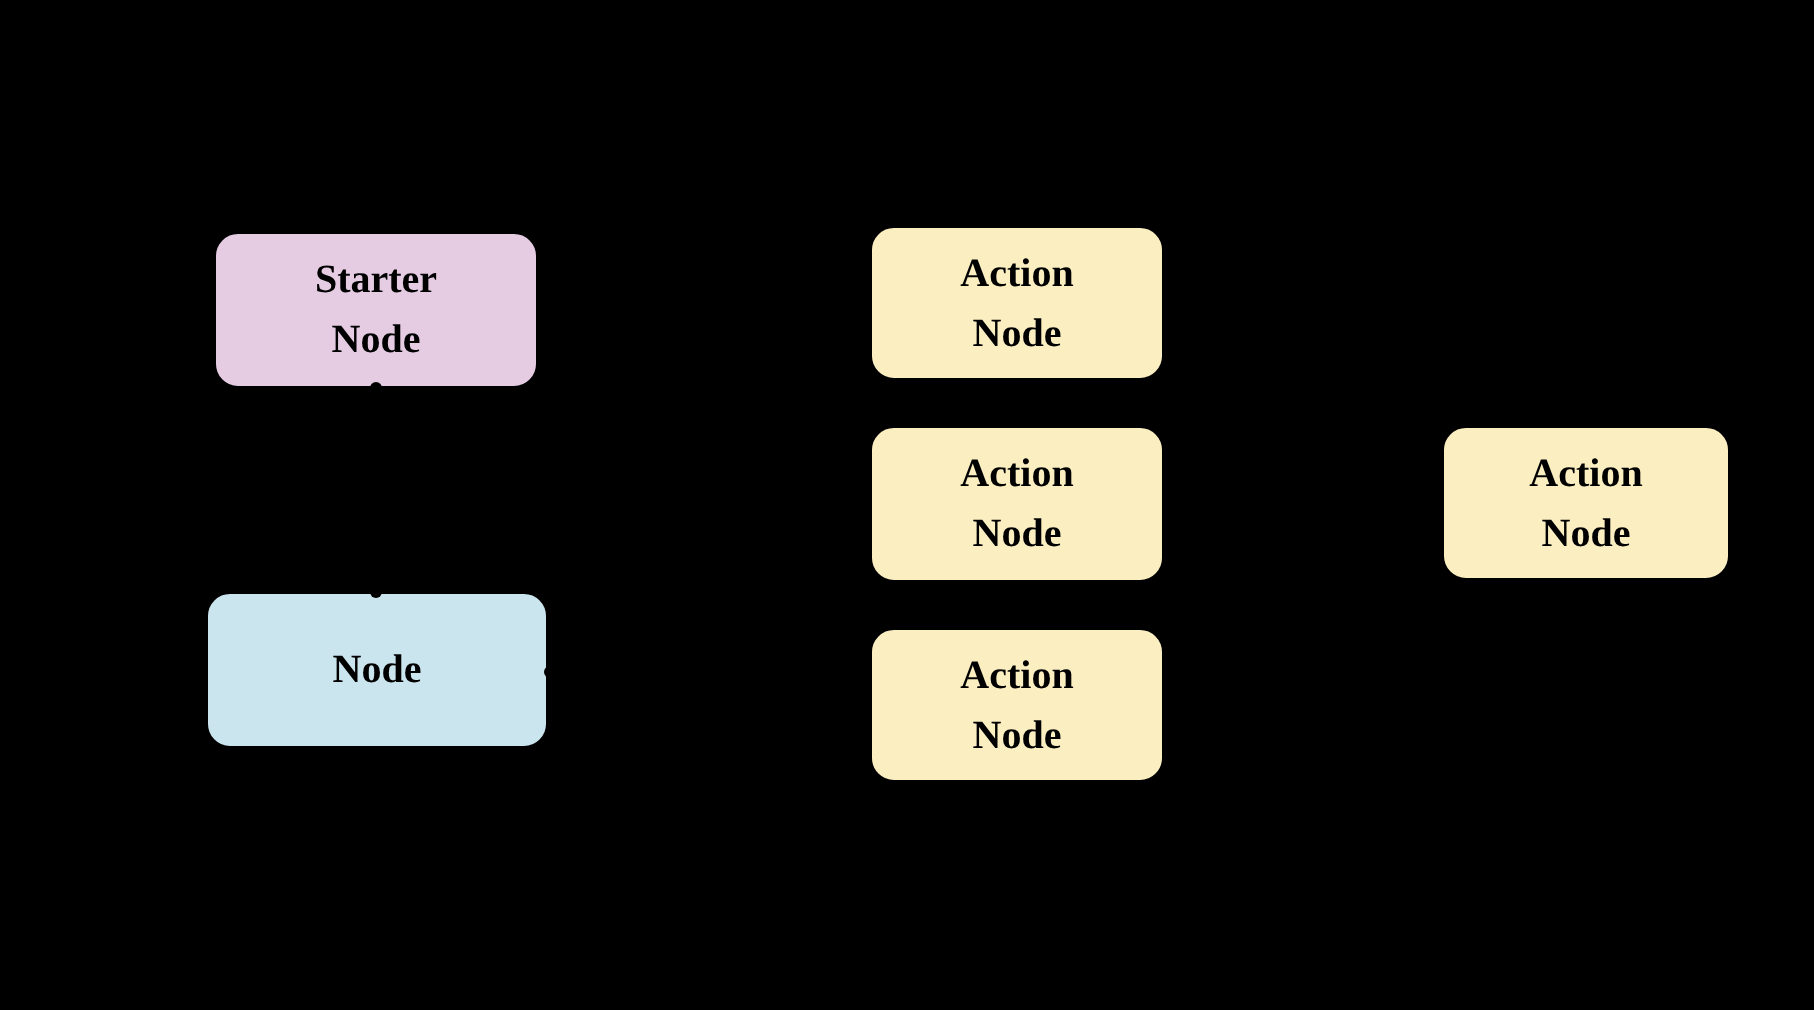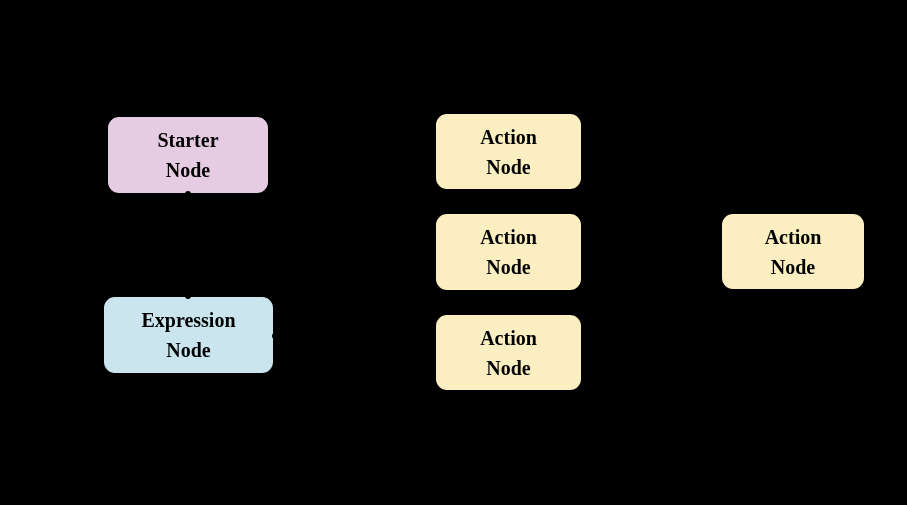--- a/index.html
+++ b/index.html
@@ -63,21 +63,20 @@
 <body>
 
 <div class="canvas">
 
   <div class="node n-starter" style="background: rgb(229, 204, 227);">
     <span class="line">Starter</span>
     <span class="line">Node</span>
   </div>
 
   <div class="node n-expression" style="background: rgb(203, 229, 238);">
-    <span class="line">Expression</span>
     <span class="line">Node</span>
   </div>
 
   <div class="node n-action1" style="background: rgb(251, 239, 194);">
     <span class="line">Action</span>
     <span class="line">Node</span>
   </div>
 
   <div class="node n-action2" style="background: rgb(251, 239, 194);">
     <span class="line">Action</span>

